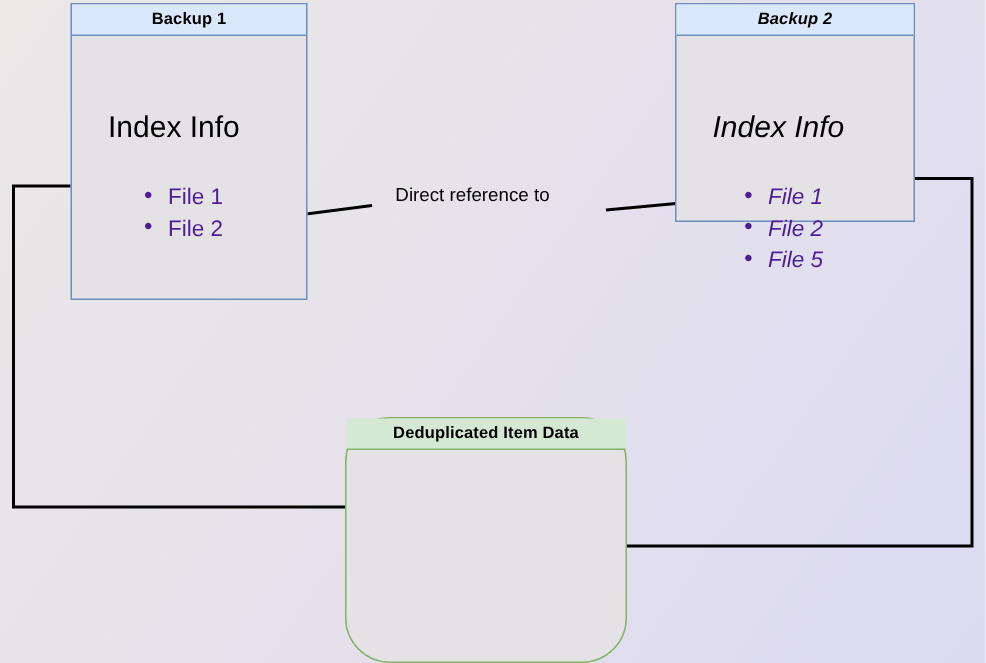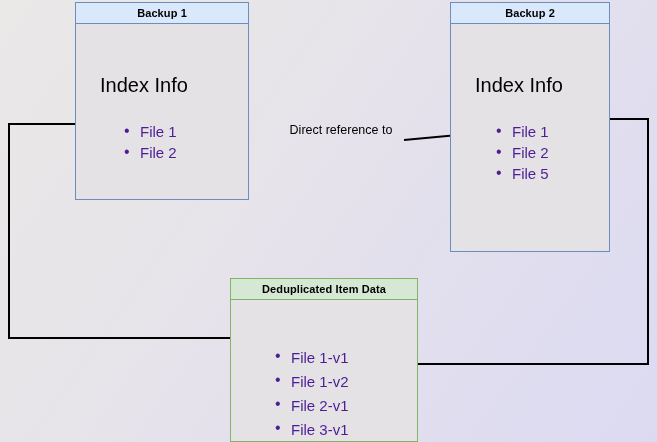--- a/index.html
+++ b/index.html
@@ -105,50 +105,42 @@
   </defs>
 
   <path d="M 96 124 L 9 124 L 9 338 L 272 338" fill="none" stroke="#000" stroke-width="2" marker-end="url(#arrow)"></path>
 
   <path d="M 501 131 L 404 140" fill="none" stroke="#000" stroke-width="2"></path>
   <path d="M 248 137 L 163 148" fill="none" stroke="#000" stroke-width="2" marker-end="url(#arrow)"></path>
 
   <path d="M 577 119 L 648 119 L 648 364 L 382 364" fill="none" stroke="#000" stroke-width="2" marker-end="url(#arrow)"></path>
 </svg>
 
-<div class="node" id="backup1" style="left:47px; top:2px; width:174px; height:198px;margin-left:28px;">
+<div class="node" id="backup1" style="left:47px; top:2px; width:158px; height:198px;">
   <div class="node-header">Backup 1</div>
   <div class="node-body">
     <div class="index-title">Index Info</div>
     <ul class="file-list" id="b1-files">
       <li>File 1</li>
       <li>File 2</li>
     </ul>
   </div>
 </div>
 
-<div class="node" id="backup2" style="left:450px; top:2px; width:160px; height:250px;">
+<div class="node" id="backup2" style="left:450px; top:2px; width:160px; height:146px;font-style:italic;">
   <div class="node-header">Backup 2</div>
   <div class="node-body">
     <div class="index-title">Index Info</div>
     <ul class="file-list" id="b2-files">
       <li>File 1</li>
       <li>File 2</li>
       <li>File 5</li>
     </ul>
   </div>
 </div>
 
-<div class="node green" id="dedup" style="left:230px; top:278px; width:188px; height:164px;">
+<div class="node green" id="dedup" style="left:230px; top:278px; width:188px; height:164px;border-radius:30px;">
   <div class="node-header">Deduplicated Item Data</div>
-  <div class="node-body">
-    <ul class="file-list dd-list" id="dd-files">
-      <li>File 1-v1</li>
-      <li>File 1-v2</li>
-      <li>File 2-v1</li>
-      <li>File 3-v1</li>
-    </ul>
-  </div>
 </div>
 
-<div class="edge-label" style="left:262px; top:123px; width:158px;">
+<div class="edge-label" style="left:236px; top:123px; width:158px;">
   <div>Direct reference to</div>
 </div>
 
 </body></html>

